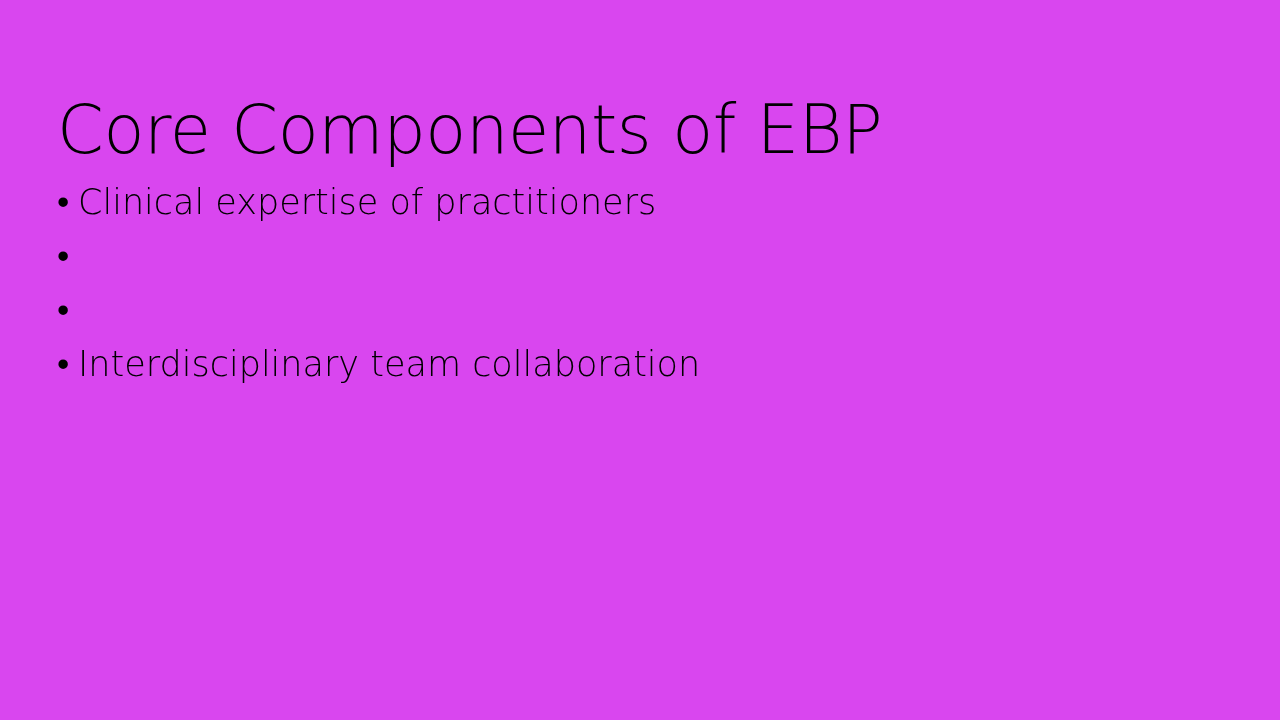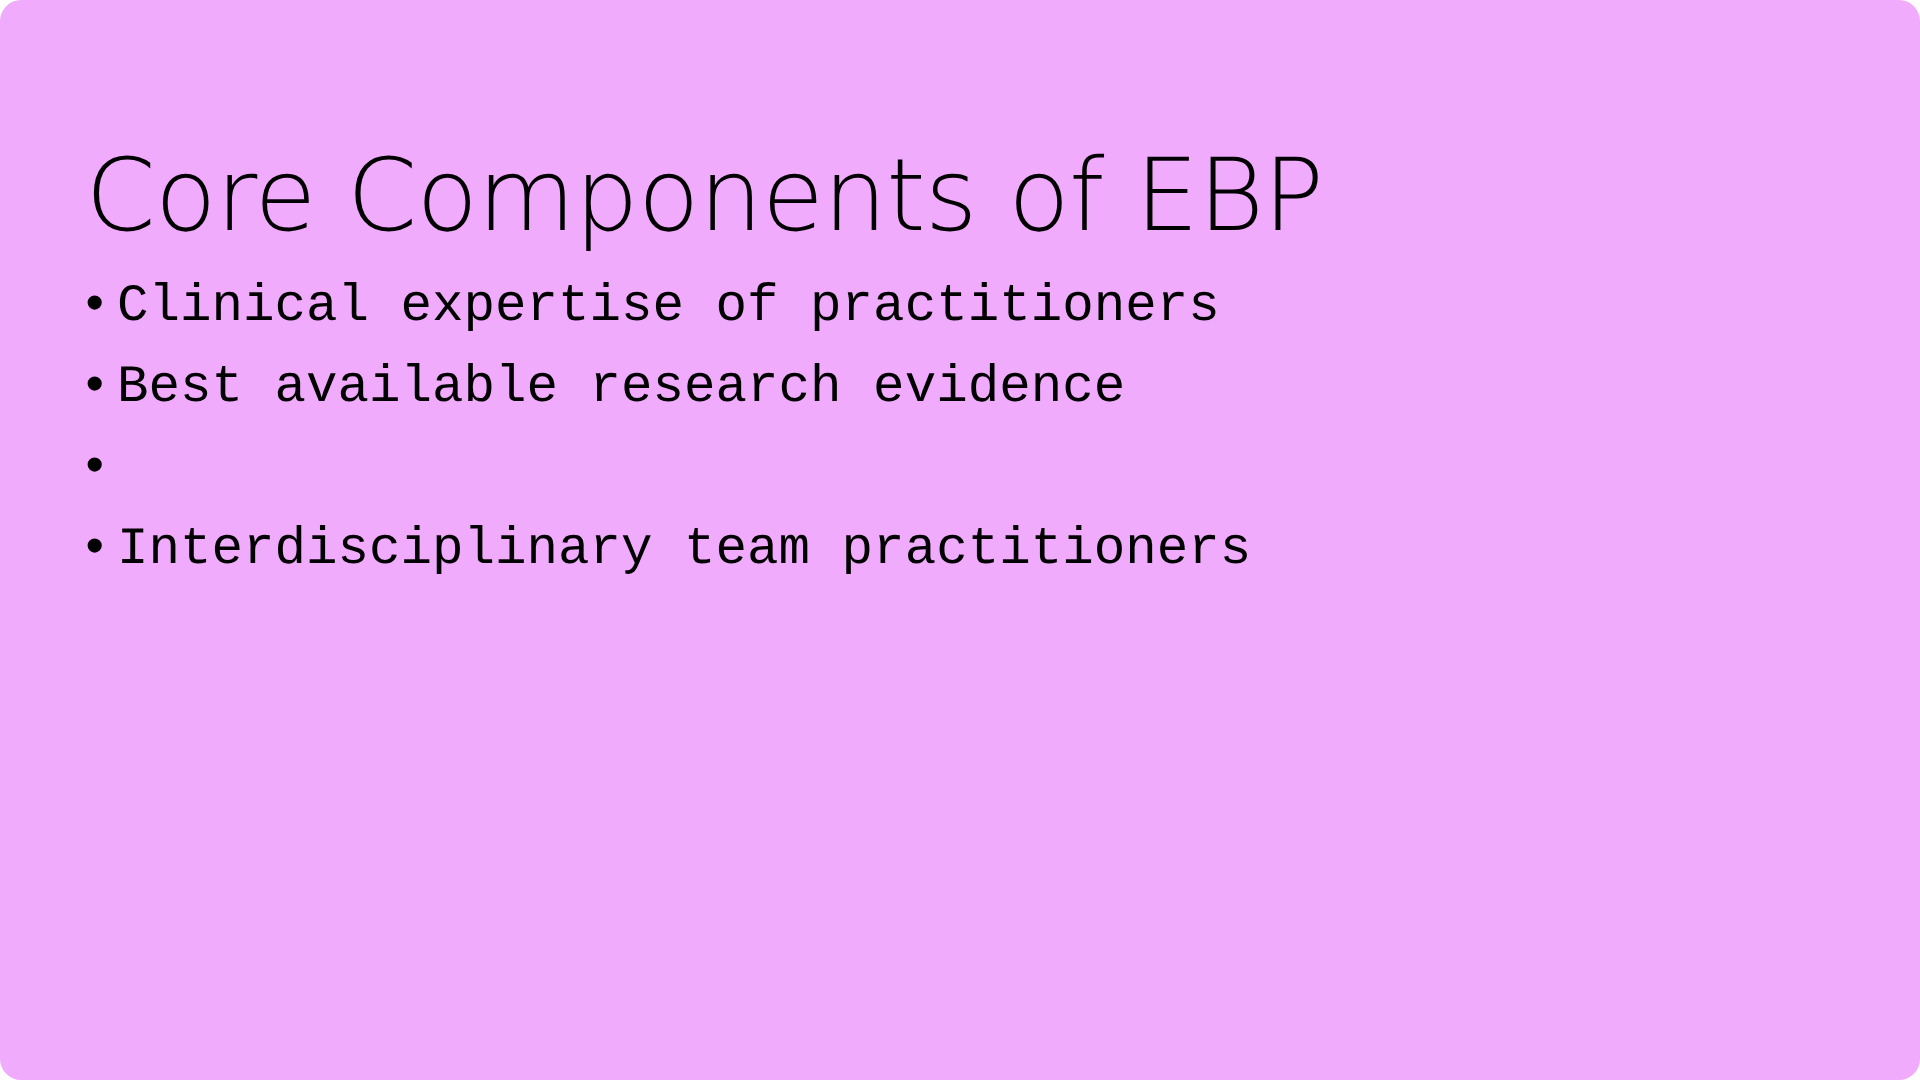--- a/index.html
+++ b/index.html
@@ -13,22 +13,21 @@
     background: #ffffff;
     font-family: "DejaVu Sans", "Liberation Sans", sans-serif;
     overflow: hidden;
     position: relative;
     -webkit-font-smoothing: antialiased;
   }
 
   .slide {
     position: absolute;
     inset: 0;
-    background: #f0abfc;
-    border-radius: 14px;
+    background: #d946ef;
   }
 
   
   .slide-title {
     position: absolute;
     left: 57px;
     top: 52px;
     width: 1160px;
     font-size: 67px;
     font-weight: 300;
@@ -61,21 +60,20 @@
   .bullet-marker {
     flex: 0 0 auto;
     width: 21px;
     font-size: 35px;
     line-height: 38px;
     color: #000000;
   }
   .bullet-text {
     flex: 0 1 auto;
     color: #000000;
-    font-family: Liberation Mono, monospace;
   }
 
   
   .source-note {
     position: absolute;
     left: 57px;
     top: 658px;
     font-size: 17px;
     font-style: italic;
     font-weight: 400;
@@ -93,28 +91,27 @@
 
   <ul class="bullet-list">
 
     <li class="bullet-item">
       <span class="bullet-marker">•</span>
       <span class="bullet-text">Clinical expertise of practitioners</span>
     </li>
 
     <li class="bullet-item">
       <span class="bullet-marker">•</span>
-      <span class="bullet-text">Best available research evidence</span>
     </li>
 
     <li class="bullet-item">
       <span class="bullet-marker">•</span>
     </li>
 
     <li class="bullet-item">
       <span class="bullet-marker">•</span>
-      <span class="bullet-text">Interdisciplinary team practitioners</span>
+      <span class="bullet-text">Interdisciplinary team collaboration</span>
     </li>
 
   </ul>
 
 
 </div>
 
 </body></html>

